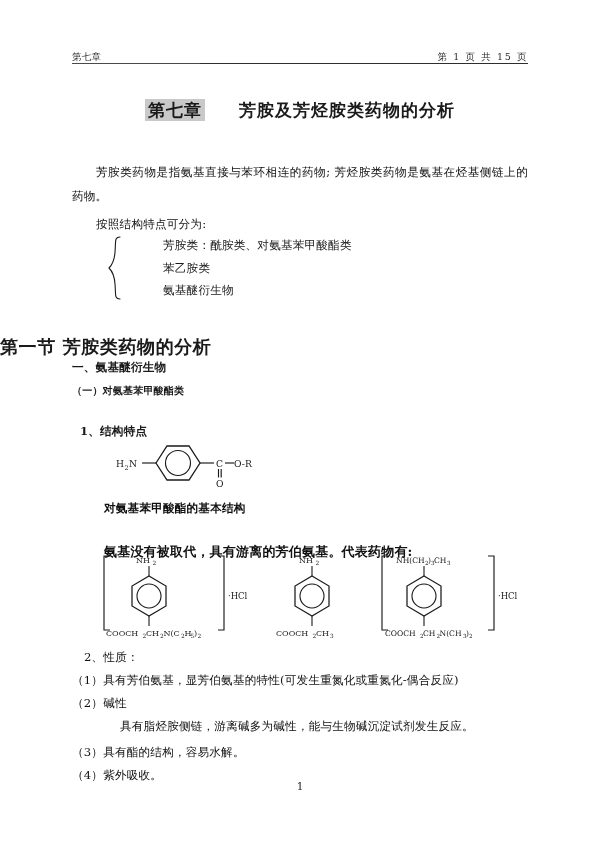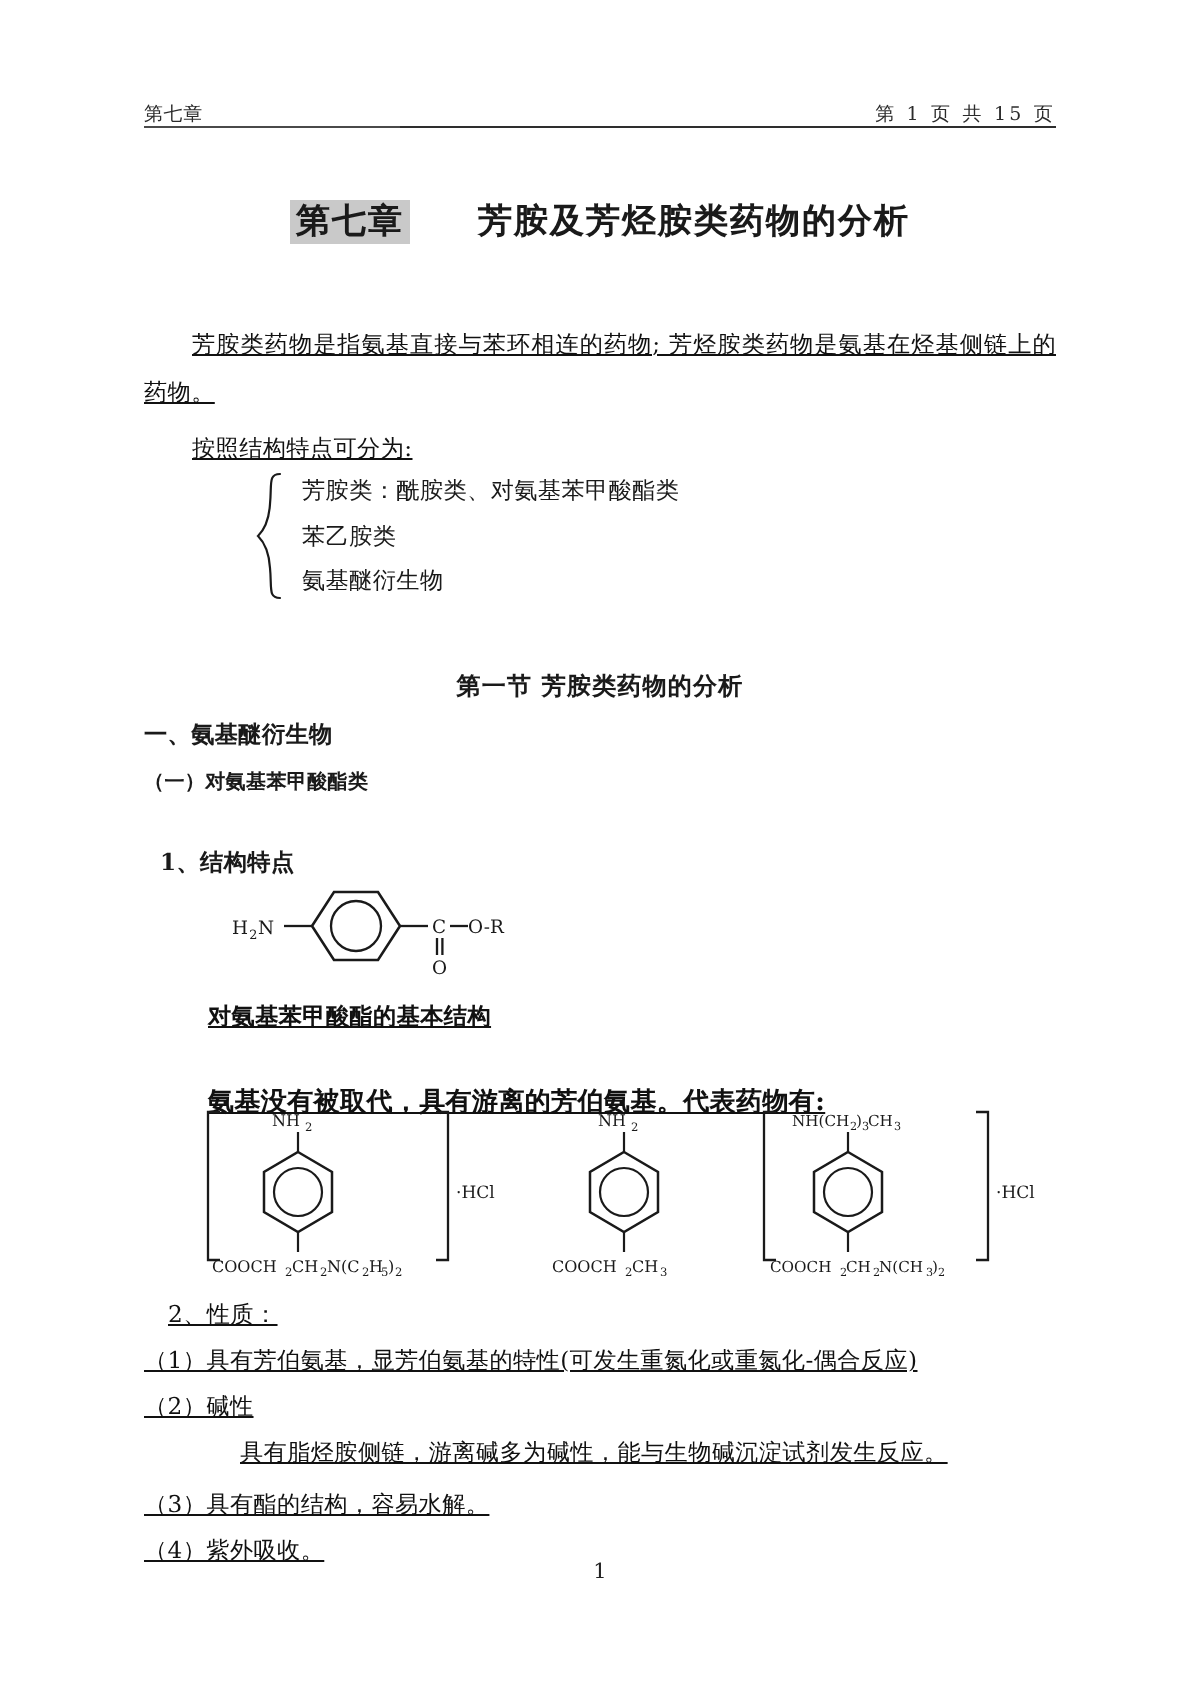--- a/index.html
+++ b/index.html
@@ -71,61 +71,61 @@
   }
   .title .gap { display: inline-block; width: 34px; }
 
   
   .para {
     position: absolute;
     font-size: 11.6px;
     line-height: 24px;
     letter-spacing: .2px;
     color: #111;
-    text-decoration: underline;
   }
   .p-intro {
     left: 72px;
     right: 72px;
     top: 160px;
     text-indent: 24px;
     text-align: justify;
   }
   .p-classify {
     left: 96px;
     top: 212px;
   }
 
   
   .brace-block {
     position: absolute;
-    left: 128px;
+    left: 108px;
     top: 236px;
     display: flex;
     align-items: stretch;
+    gap: 32px;
   }
   .brace-svg { flex: 0 0 auto; }
   .brace-items {
     display: flex;
     flex-direction: column;
     justify-content: space-between;
     padding: 2px 0 2px 9px;
     font-size: 11.6px;
     line-height: 15px;
     letter-spacing: .2px;
   }
   .brace-items > div { height: 15px; }
 
   
   .sec-head {
     position: absolute;
     left: 0; right: 0;
     top: 335px;
-    text-align: center;
-    font-size: 12px;
+    text-align: left;
+    font-size: 18px;
     font-weight: 700;
     letter-spacing: .6px;
   }
   .h-1 { position: absolute; left: 72px; top: 360px; font-size: 11.6px; font-weight: 700; letter-spacing: .2px; }
   .h-2 { position: absolute; left: 72px; top: 384px; font-size: 10px; font-weight: 700; letter-spacing: .2px; }
   .h-3 { position: absolute; left: 80px; top: 408px; font-size: 11.6px; font-weight: 700; letter-spacing: .2px; margin-top: 16px; }
 
   
   .struct-main {
     position: absolute;

